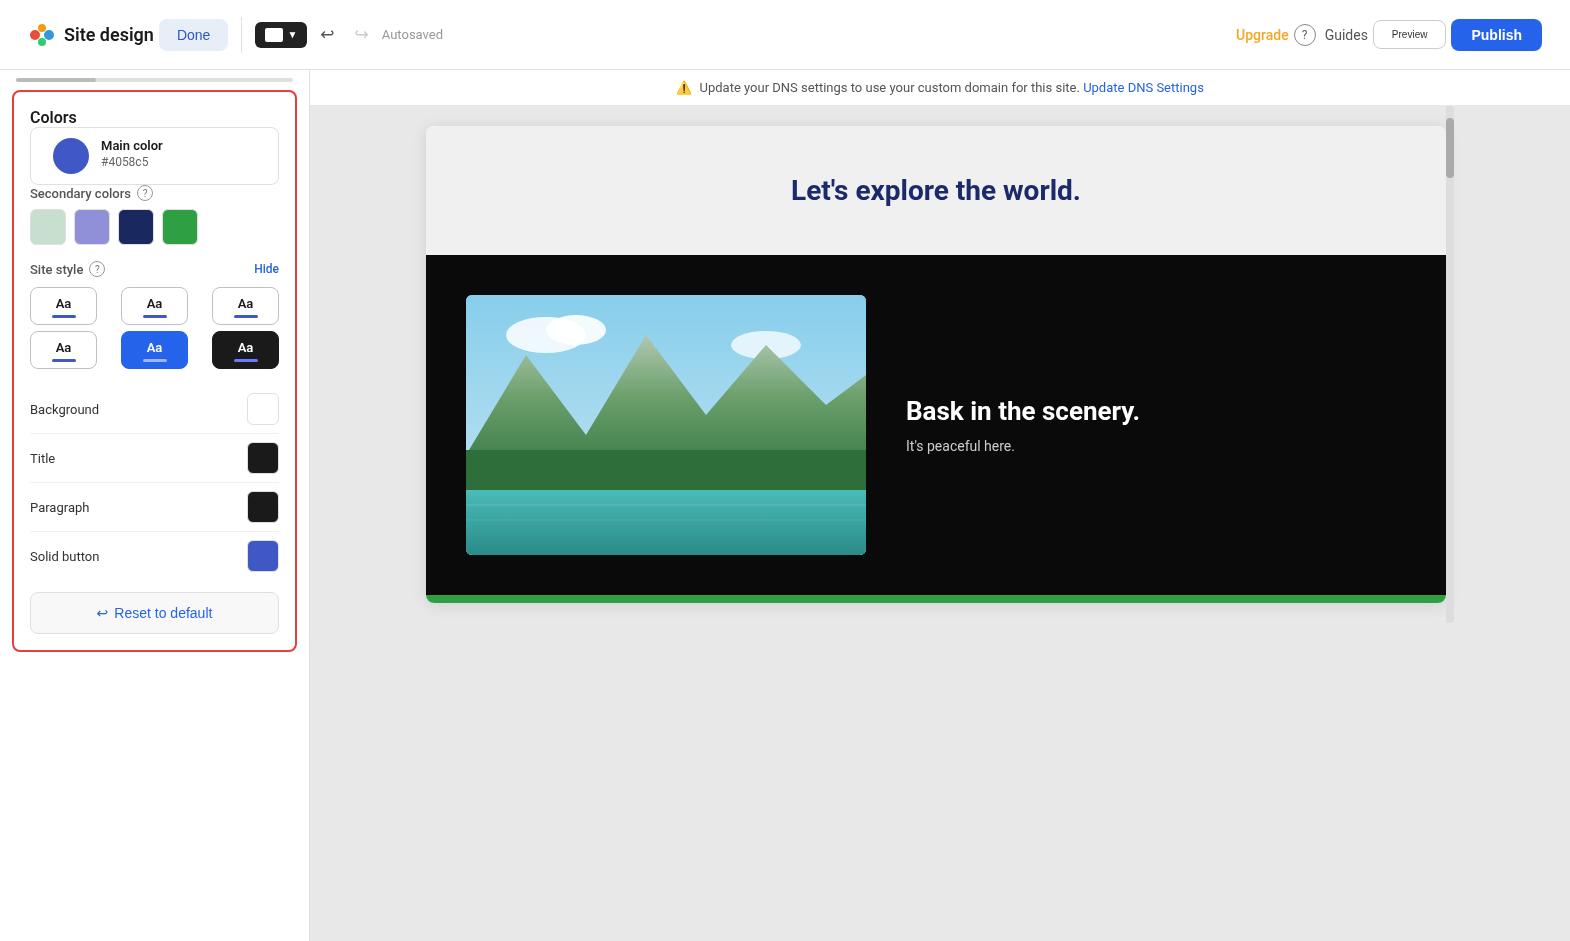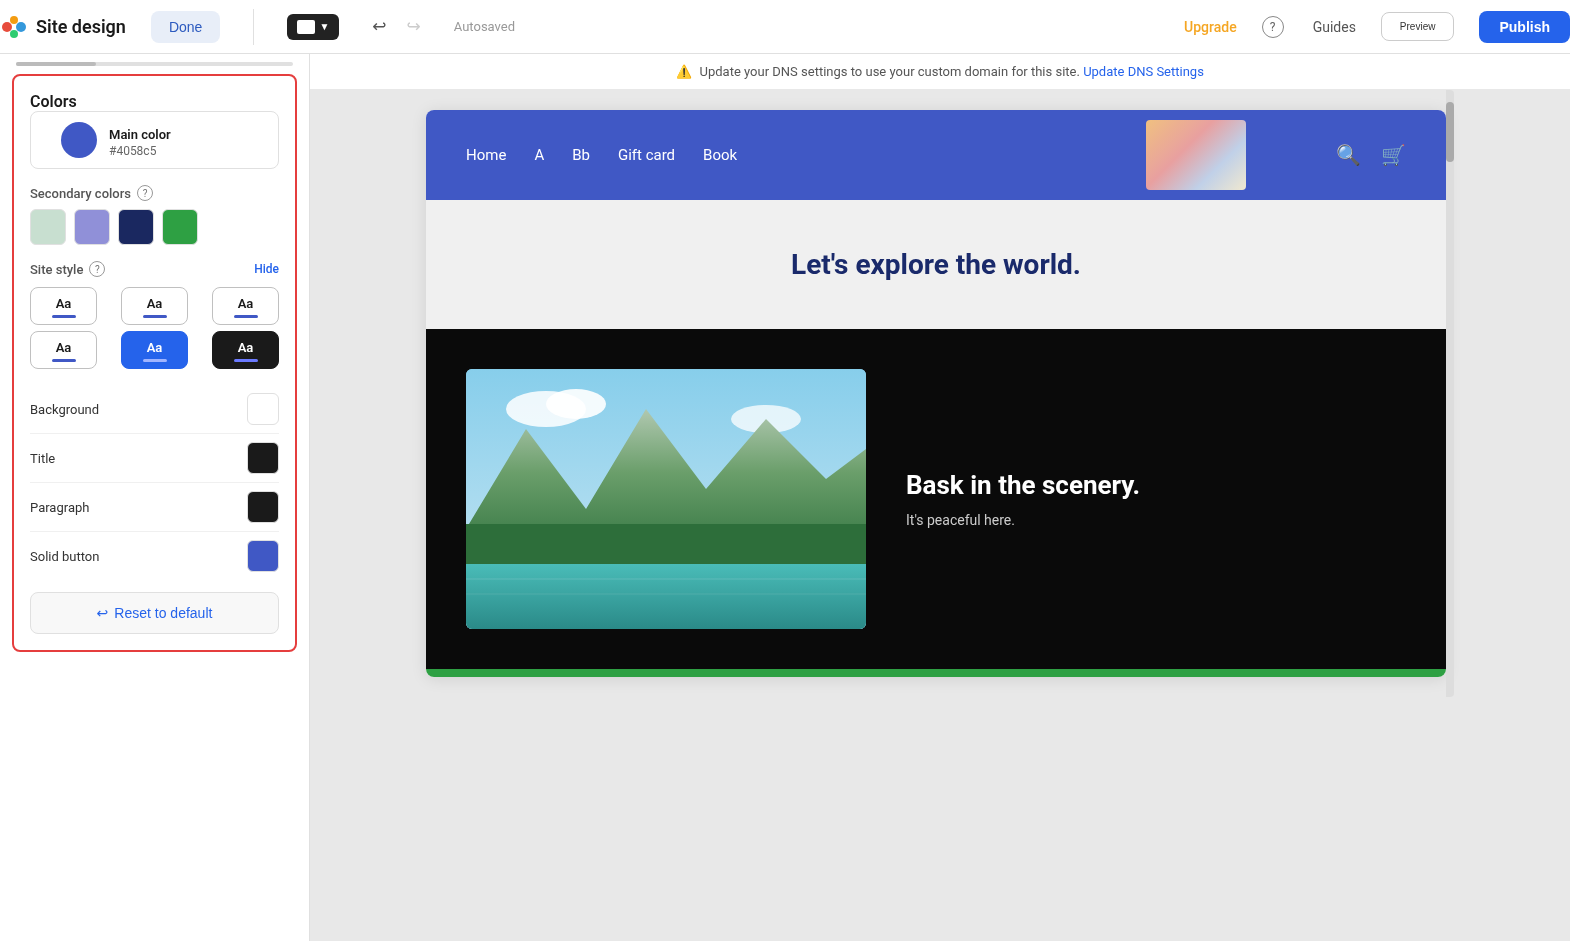--- a/index.html
+++ b/index.html
@@ -1,22 +1,22 @@
 <!DOCTYPE html>
 <html><head>
   <meta charset="utf-8">
   <style>
     * { box-sizing: border-box; margin: 0; padding: 0; }
     body { font-family: -apple-system, BlinkMacSystemFont, 'Segoe UI', Roboto, sans-serif; background: #f0f0f0; display: flex; flex-direction: column; height: 941px; overflow: hidden; }
 
     
     .toolbar {
-      display: flex; align-items: center; height: 54px;
+      display: flex; align-items: center; height: 70px;
       background: #fff; border-bottom: 1px solid #e0e0e0;
-      padding: 0 0; gap: 25px; flex-shrink: 0;
+      padding: 0 28px; gap: 5px; flex-shrink: 0;
     }
     .toolbar-logo { display: flex; align-items: center; gap: 8px; }
     .toolbar-logo-icon { width: 28px; height: 28px; }
     .toolbar-title { font-size: 18px; font-weight: 600; color: #1a1a1a; }
     .toolbar-done-btn {
       background: #e8eef8; color: #2c5abf; border: none; border-radius: 8px;
       padding: 8px 18px; font-size: 14px; font-weight: 500; cursor: pointer;
     }
     .toolbar-divider { width: 1px; height: 36px; background: #e0e0e0; margin: 0 8px; }
     .toolbar-device-btn {
@@ -58,23 +58,23 @@
     .panel-scrollbar-thumb { width: 80px; height: 4px; background: #bbb; border-radius: 2px; }
 
     .colors-panel {
       border: 2.5px solid #e53e3e; border-radius: 8px; margin: 8px 12px;
       padding: 16px; background: #fff;
     }
 
     .colors-title { font-size: 16px; font-weight: 600; color: #1a1a1a; margin-bottom: 0; }
 
     .main-color-box {
-      display: flex; align-items: flex-end; gap: 12px;
-      border: 1.5px solid #e0e0e0; border-radius: 8px; padding: 10px 30px;
-      cursor: pointer; margin-bottom: 16px;
+      display: flex; align-items: flex-start; gap: 12px;
+      border: 1.5px solid #e0e0e0; border-radius: 8px; padding: 10px 22px;
+      cursor: pointer; 
     }
     .main-color-swatch {
       width: 36px; height: 36px; border-radius: 50%; background: #4058c5; flex-shrink: 0;
     }
     .main-color-info {}
     .main-color-label { font-size: 13px; font-weight: 600; color: #1a1a1a; }
     .main-color-hex { font-size: 12px; color: #666; margin-top: 2px; }
 
     .secondary-colors-header { display: flex; align-items: center; gap: 6px; margin-bottom: 8px; }
     .secondary-colors-label { font-size: 13px; color: #555; font-weight: 500; }
@@ -333,36 +333,20 @@
 
     <div class="dns-banner">
       <span class="dns-banner-icon">⚠️</span>
       <span>Update your DNS settings to use your custom domain for this site.</span>
       <a class="dns-link">Update DNS Settings</a>
     </div>
 
     <div class="preview-wrapper">
       <div class="site-preview">
 
-        <div class="site-header">
-          <nav class="site-nav">
-            <a>Home</a>
-            <a>A</a>
-            <a>Bb</a>
-            <a>Gift card</a>
-            <a>Book</a>
-          </nav>
-          <div class="site-logo-img">
-            <div class="site-logo-img-inner"></div>
-          </div>
-          <div class="site-header-icons">
-            <span class="site-header-icon">🔍</span>
-            <span class="site-header-icon">🛒</span>
-          </div>
-        </div>
 
         <div class="site-hero">
           <h1>Let's explore the world.</h1>
         </div>
 
         <div class="site-dark-section">
           <div class="site-dark-img">
             
             <svg viewBox="0 0 400 260" width="400" height="260" xmlns="http://www.w3.org/2000/svg">
               <defs>

